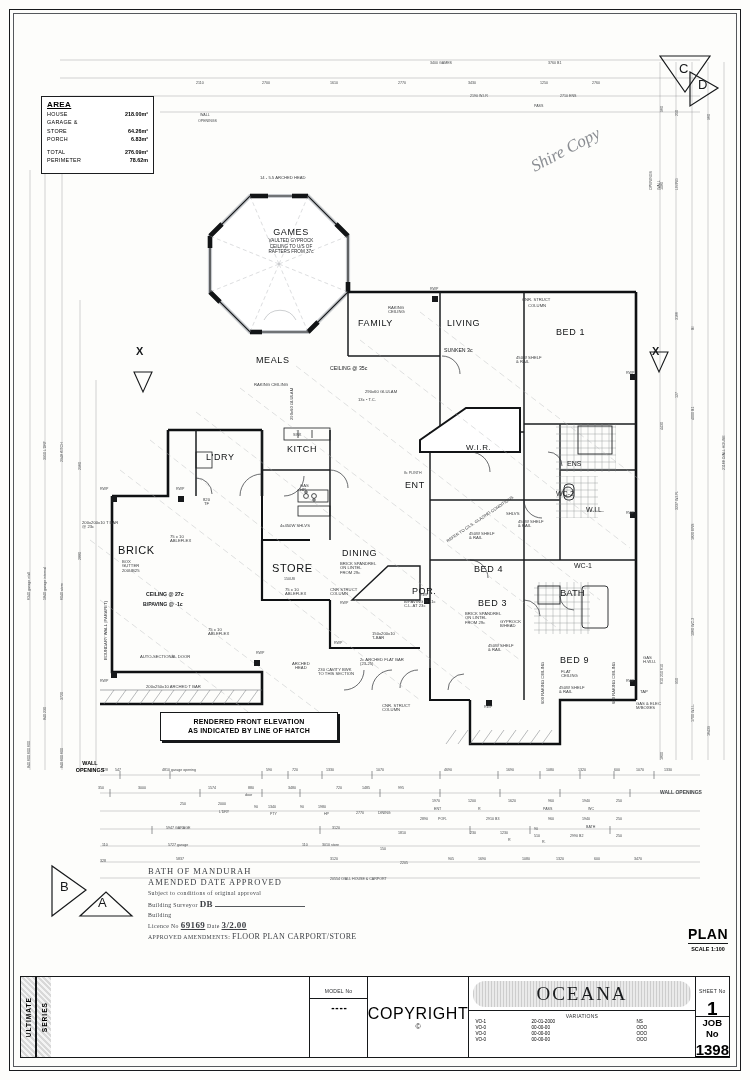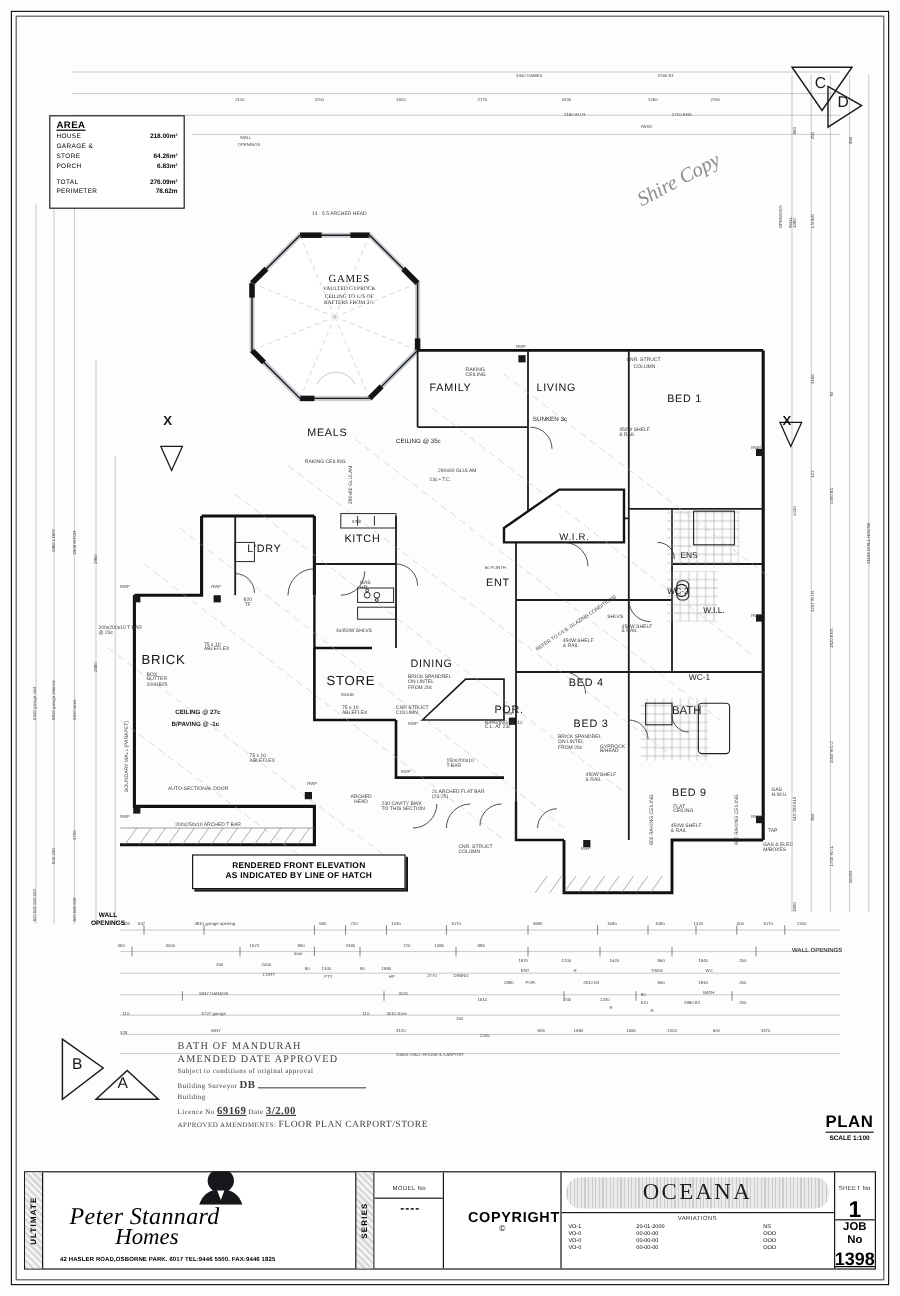--- a/index.html
+++ b/index.html
@@ -104,21 +104,21 @@
 
   .oceana {
     position: absolute; left: 4px; right: 4px; top: 4px; height: 26px;
     background: repeating-linear-gradient(90deg,#cdcdcd 0 1px,#eaeaea 1px 3px);
     display: flex; align-items: center; justify-content: center; border-radius: 12px;
   }
   .oceana span {
     font-family: "Liberation Serif", serif; font-size: 19px; letter-spacing: 2px;
     color: #1a1c1e;
   }
-  .copyright { text-align: right; font-size: 12px; font-weight: bold; letter-spacing: .6px; }
+  .copyright { text-align: left; font-size: 16px; font-weight: normal; letter-spacing: .6px; }
   .var-table { font-size: 4.6px; width: 100%; border-collapse: collapse; }
   .var-table td { padding: 0.4px 2px; text-align: left; }
   .sheet-num { font-size: 19px; font-weight: bold; text-align: center; }
   .job-num { font-size: 15px; font-weight: bold; text-align: center; text-decoration: underline; }
 
   
   .stamp { position: absolute; left: 148px; top: 866px; width: 270px; height: 78px; color: #3c3f44; }
   .stamp .hand { font-family: "Liberation Serif", serif; letter-spacing: .4px; }
   .shirecopy {
     position: absolute; left: 528px; top: 140px;
@@ -412,21 +412,21 @@
     <div class="area-row">
         <span class="lbl">TOTAL</span>
         <span class="val">276.09m²</span>
       </div>
     <div class="area-row">
         <span class="lbl">PERIMETER</span>
         <span class="val">78.62m</span>
       </div>
   </div>
 
-  <div class="room ctr" style="left:251px; top:227px; width:80px;font-family:Liberation Serif, serif;">
+  <div class="room ctr" style="left:251px; top:227px; width:80px;">
     <div class="name">GAMES</div>
     <div class="sub" style="white-space:pre-line;">VAULTED GYPROCK
 CEILING TO U/S OF
 RAFTERS FROM 37c</div>
   </div>
   <div class="room" style="left:358px; top:318px;">
     <div class="name">FAMILY</div>
   </div>
   <div class="txt sm" style="left:330px; top:366px;">CEILING @ 35c</div>
   <div class="room" style="left:447px; top:318px;">
@@ -748,30 +748,20 @@
     <div class="t">PLAN</div>
     <div class="s">SCALE 1:100</div>
   </div>
 
   <div id="titleblock">
 
     <div class="tb-cell logo-cell">
       <div class="vstrip">
         <span>ULTIMATE</span>
       </div>
-      <div class="logo-inner">
-        <svg width="60" height="28" viewBox="0 0 60 28" style="position:absolute;left:118px;top:-1px;">
-          <ellipse cx="30" cy="8" rx="11" ry="10" fill="#15171a"></ellipse>
-          <path d="M12 28 Q16 15 30 15 Q44 15 48 28 Z" fill="#15171a"></path>
-          <path d="M27 16 L30 24 L33 16 Z" fill="#ffffff"></path>
-        </svg>
-        <div class="logo-name1">Peter Stannard</div>
-        <div class="logo-name2">Homes</div>
-        <div class="logo-addr">42 HASLER ROAD,OSBORNE PARK. 6017    TEL:9446 5500. FAX:9446 1825</div>
-      </div>
       <div class="vstrip" style="border-right:none;border-left:1.1px solid #16181a;">
         <span>SERIES</span>
       </div>
     </div>
 
 
     <div class="tb-cell model-cell">
       <div class="cell-head">
         <span class="tb-lab">MODEL No</span>
       </div>

